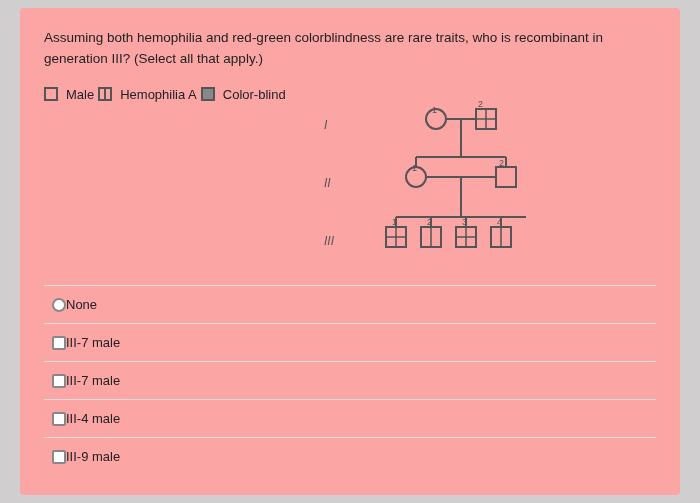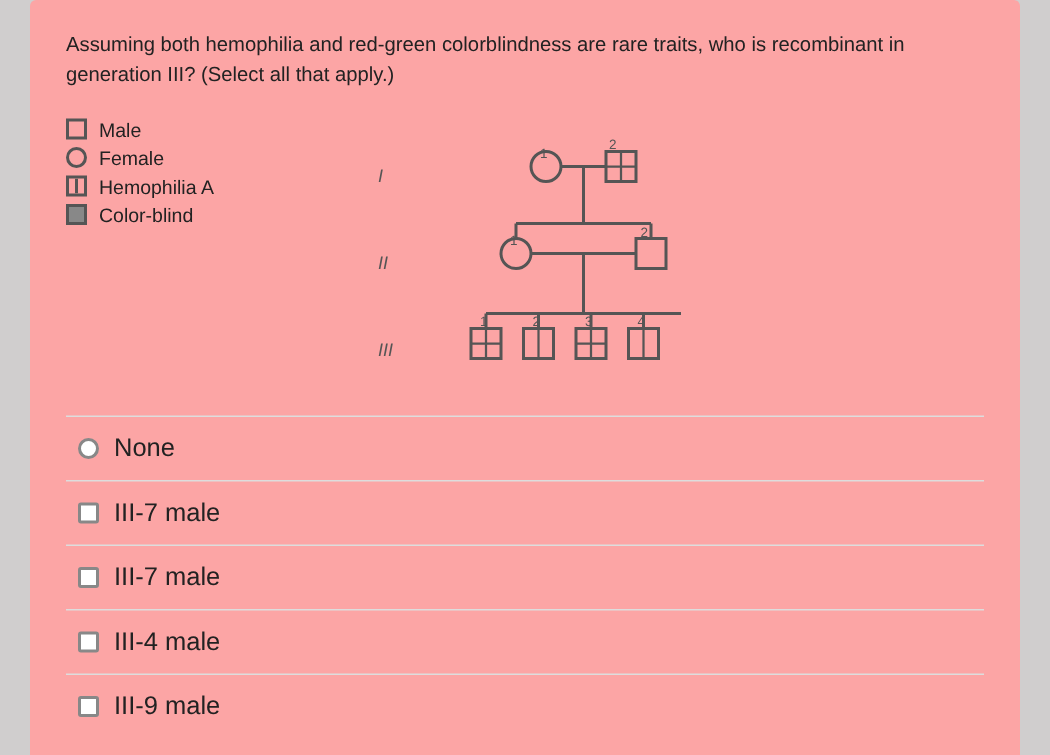--- a/index.html
+++ b/index.html
@@ -29,21 +29,21 @@
     }
     .legend-pedigree-row {
       display: flex;
       flex-direction: row;
       align-items: flex-start;
       margin-bottom: 18px;
       gap: 30px;
     }
     .legend {
       display: flex;
-      flex-direction: column;
+      flex-direction: row;
       gap: 4px;
       min-width: 170px;
     }
     .legend-item {
       display: flex;
       align-items: center;
       gap: 8px;
       font-size: 13px;
       color: #222;
     }
@@ -140,24 +140,23 @@
     }
 
     
     .divider {
       border: none;
       border-top: 1px solid #ddd;
       margin: 0;
     }
     .answer-option {
       display: flex;
-      align-items: center;
-      gap: 10px;
+      align-items: flex-end;
       padding: 11px 8px;
-      font-size: 17px;
+      font-size: 13px;
       color: #222;
       cursor: pointer;
       border-bottom: 1px solid #ddd;
     }
     .answer-option:last-child {
       border-bottom: none;
     }
     .answer-checkbox {
       width: 14px; height: 14px;
       border: 2px solid #888;
@@ -180,24 +179,20 @@
 
 <div class="card">
   <div class="question">Assuming both hemophilia and red-green colorblindness are rare traits, who is recombinant in generation III? (Select all that apply.)</div>
 
   <div class="legend-pedigree-row">
 
     <div class="legend">
       <div class="legend-item">
         <span class="icon-male"></span>
         <span>Male</span>
-      </div>
-      <div class="legend-item">
-        <span class="icon-female"></span>
-        <span>Female</span>
       </div>
       <div class="legend-item">
         <span class="icon-hemo-a"></span>
         <span>Hemophilia A</span>
       </div>
       <div class="legend-item">
         <span class="icon-colorblind"></span>
         <span>Color-blind</span>
       </div>
     </div>

